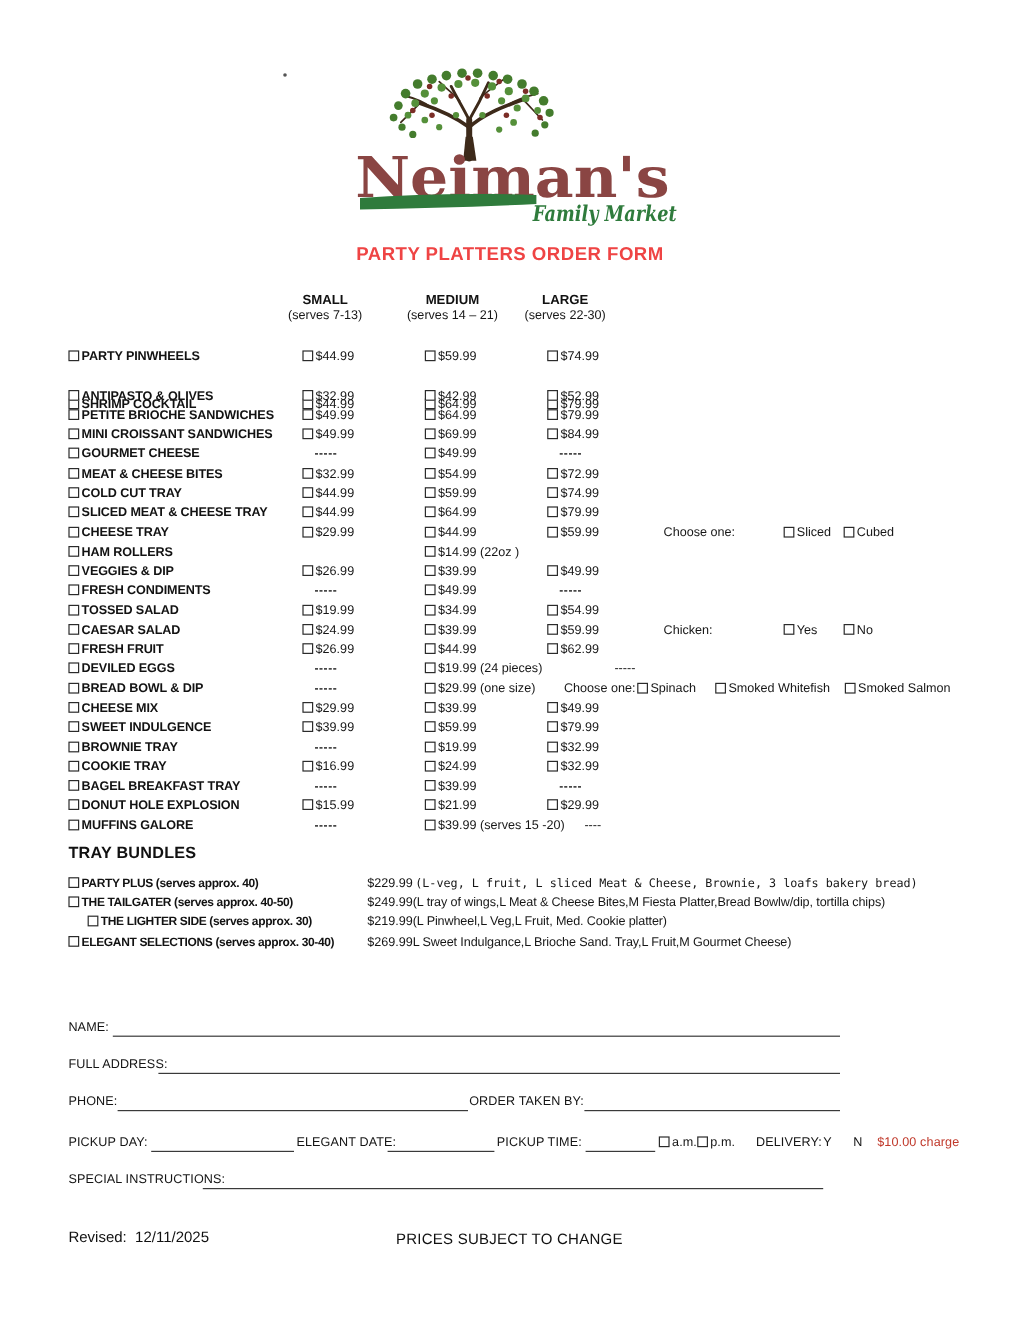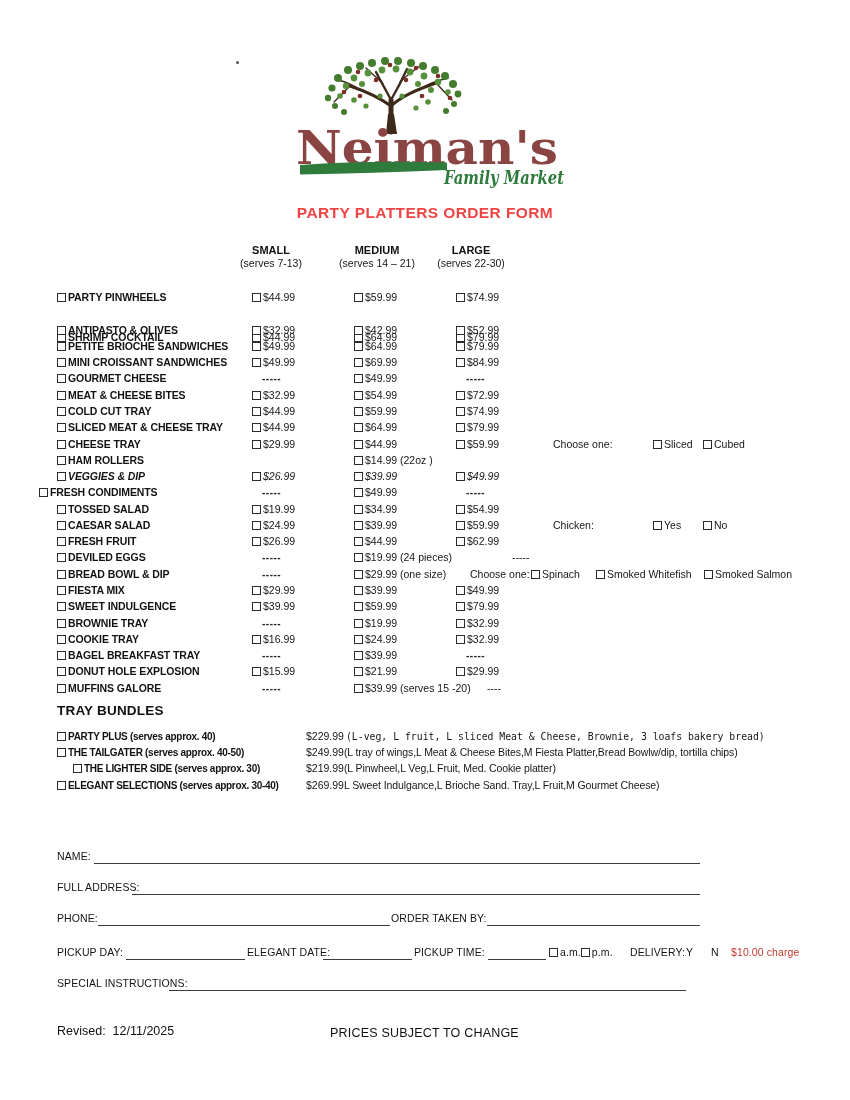--- a/index.html
+++ b/index.html
@@ -211,28 +211,28 @@
         <div class="cell" style="left: 354px;"><span class="cbx"></span><span class="price">$44.99</span></div>
         <div class="cell" style="left: 456px;"><span class="cbx"></span><span class="price">$59.99</span></div>
         <div class="cell exlabel" style="left: 553px;">Choose one:</div>
         <div class="cell" style="left: 653px;"><span class="cbx"></span><span class="price">Sliced</span></div>
         <div class="cell" style="left: 703px;"><span class="cbx"></span><span class="price">Cubed</span></div>
       </div>
       <div class="irow" style="top: 162.8px;">
         <div class="cell" style="left: 57px;"><span class="cbx"></span><span class="iname">HAM ROLLERS</span></div>
         <div class="cell" style="left: 354px;"><span class="cbx"></span><span class="price">$14.99 (22oz )</span></div>
       </div>
-      <div class="irow" style="top: 179.08px; font-style: italic;">
+      <div class="irow" style="top: 179.08px;">
         <div class="cell" style="left: 57px;"><span class="cbx"></span><span class="iname">VEGGIES &amp; DIP</span></div>
         <div class="cell" style="left: 252px;"><span class="cbx"></span><span class="price">$26.99</span></div>
         <div class="cell" style="left: 354px;"><span class="cbx"></span><span class="price">$39.99</span></div>
         <div class="cell" style="left: 456px;"><span class="cbx"></span><span class="price">$49.99</span></div>
       </div>
       <div class="irow" style="top: 195.36px;">
-        <div class="cell" style="left: 39px; text-align: right;"><span class="cbx"></span><span class="iname">FRESH CONDIMENTS</span></div>
+        <div class="cell" style="left: 57px; text-align: right;"><span class="cbx"></span><span class="iname">FRESH CONDIMENTS</span></div>
         <div class="cell" style="left: 252px;"><span class="dash">-----</span></div>
         <div class="cell" style="left: 354px;"><span class="cbx"></span><span class="price">$49.99</span></div>
         <div class="cell" style="left: 456px;"><span class="dash">-----</span></div>
       </div>
       <div class="irow" style="top: 211.64px;">
         <div class="cell" style="left: 57px;"><span class="cbx"></span><span class="iname">TOSSED SALAD</span></div>
         <div class="cell" style="left: 252px;"><span class="cbx"></span><span class="price">$19.99</span></div>
         <div class="cell" style="left: 354px;"><span class="cbx"></span><span class="price">$34.99</span></div>
         <div class="cell" style="left: 456px;"><span class="cbx"></span><span class="price">$54.99</span></div>
       </div>
@@ -260,21 +260,21 @@
       <div class="irow" style="top: 276.76px;">
         <div class="cell" style="left: 57px;"><span class="cbx"></span><span class="iname">BREAD BOWL &amp; DIP</span></div>
         <div class="cell" style="left: 252px;"><span class="dash">-----</span></div>
         <div class="cell" style="left: 354px;"><span class="cbx"></span><span class="price">$29.99 (one size)</span></div>
         <div class="cell exlabel" style="left: 470px;">Choose one:</div>
         <div class="cell" style="left: 531px;"><span class="cbx"></span><span class="price">Spinach</span></div>
         <div class="cell" style="left: 596px;"><span class="cbx"></span><span class="price">Smoked Whitefish</span></div>
         <div class="cell" style="left: 704px;"><span class="cbx"></span><span class="price">Smoked Salmon</span></div>
       </div>
       <div class="irow" style="top: 293.04px;">
-        <div class="cell" style="left: 57px;"><span class="cbx"></span><span class="iname">FIESTA MIX</span></div>
+        <div class="cell" style="left: 57px;"><span class="cbx"></span><span class="iname">CHEESE MIX</span></div>
         <div class="cell" style="left: 252px;"><span class="cbx"></span><span class="price">$29.99</span></div>
         <div class="cell" style="left: 354px;"><span class="cbx"></span><span class="price">$39.99</span></div>
         <div class="cell" style="left: 456px;"><span class="cbx"></span><span class="price">$49.99</span></div>
       </div>
       <div class="irow" style="top: 309.32px;">
         <div class="cell" style="left: 57px;"><span class="cbx"></span><span class="iname">SWEET INDULGENCE</span></div>
         <div class="cell" style="left: 252px;"><span class="cbx"></span><span class="price">$39.99</span></div>
         <div class="cell" style="left: 354px;"><span class="cbx"></span><span class="price">$59.99</span></div>
         <div class="cell" style="left: 456px;"><span class="cbx"></span><span class="price">$79.99</span></div>
       </div>

